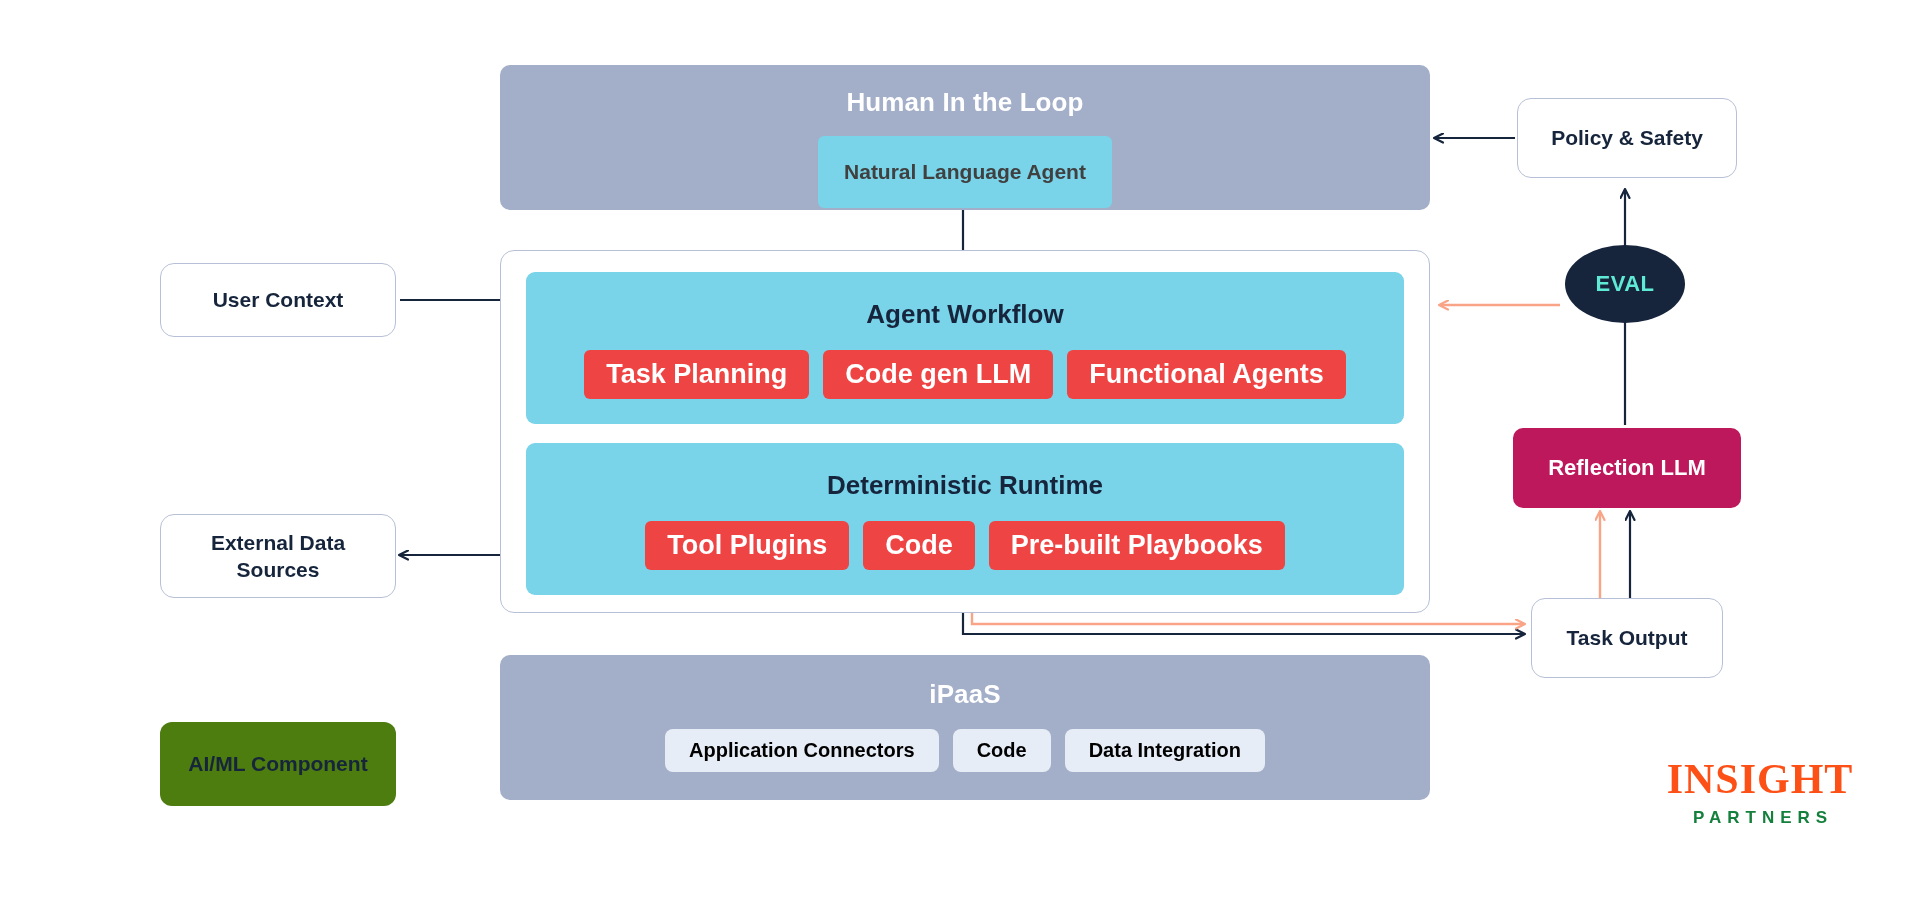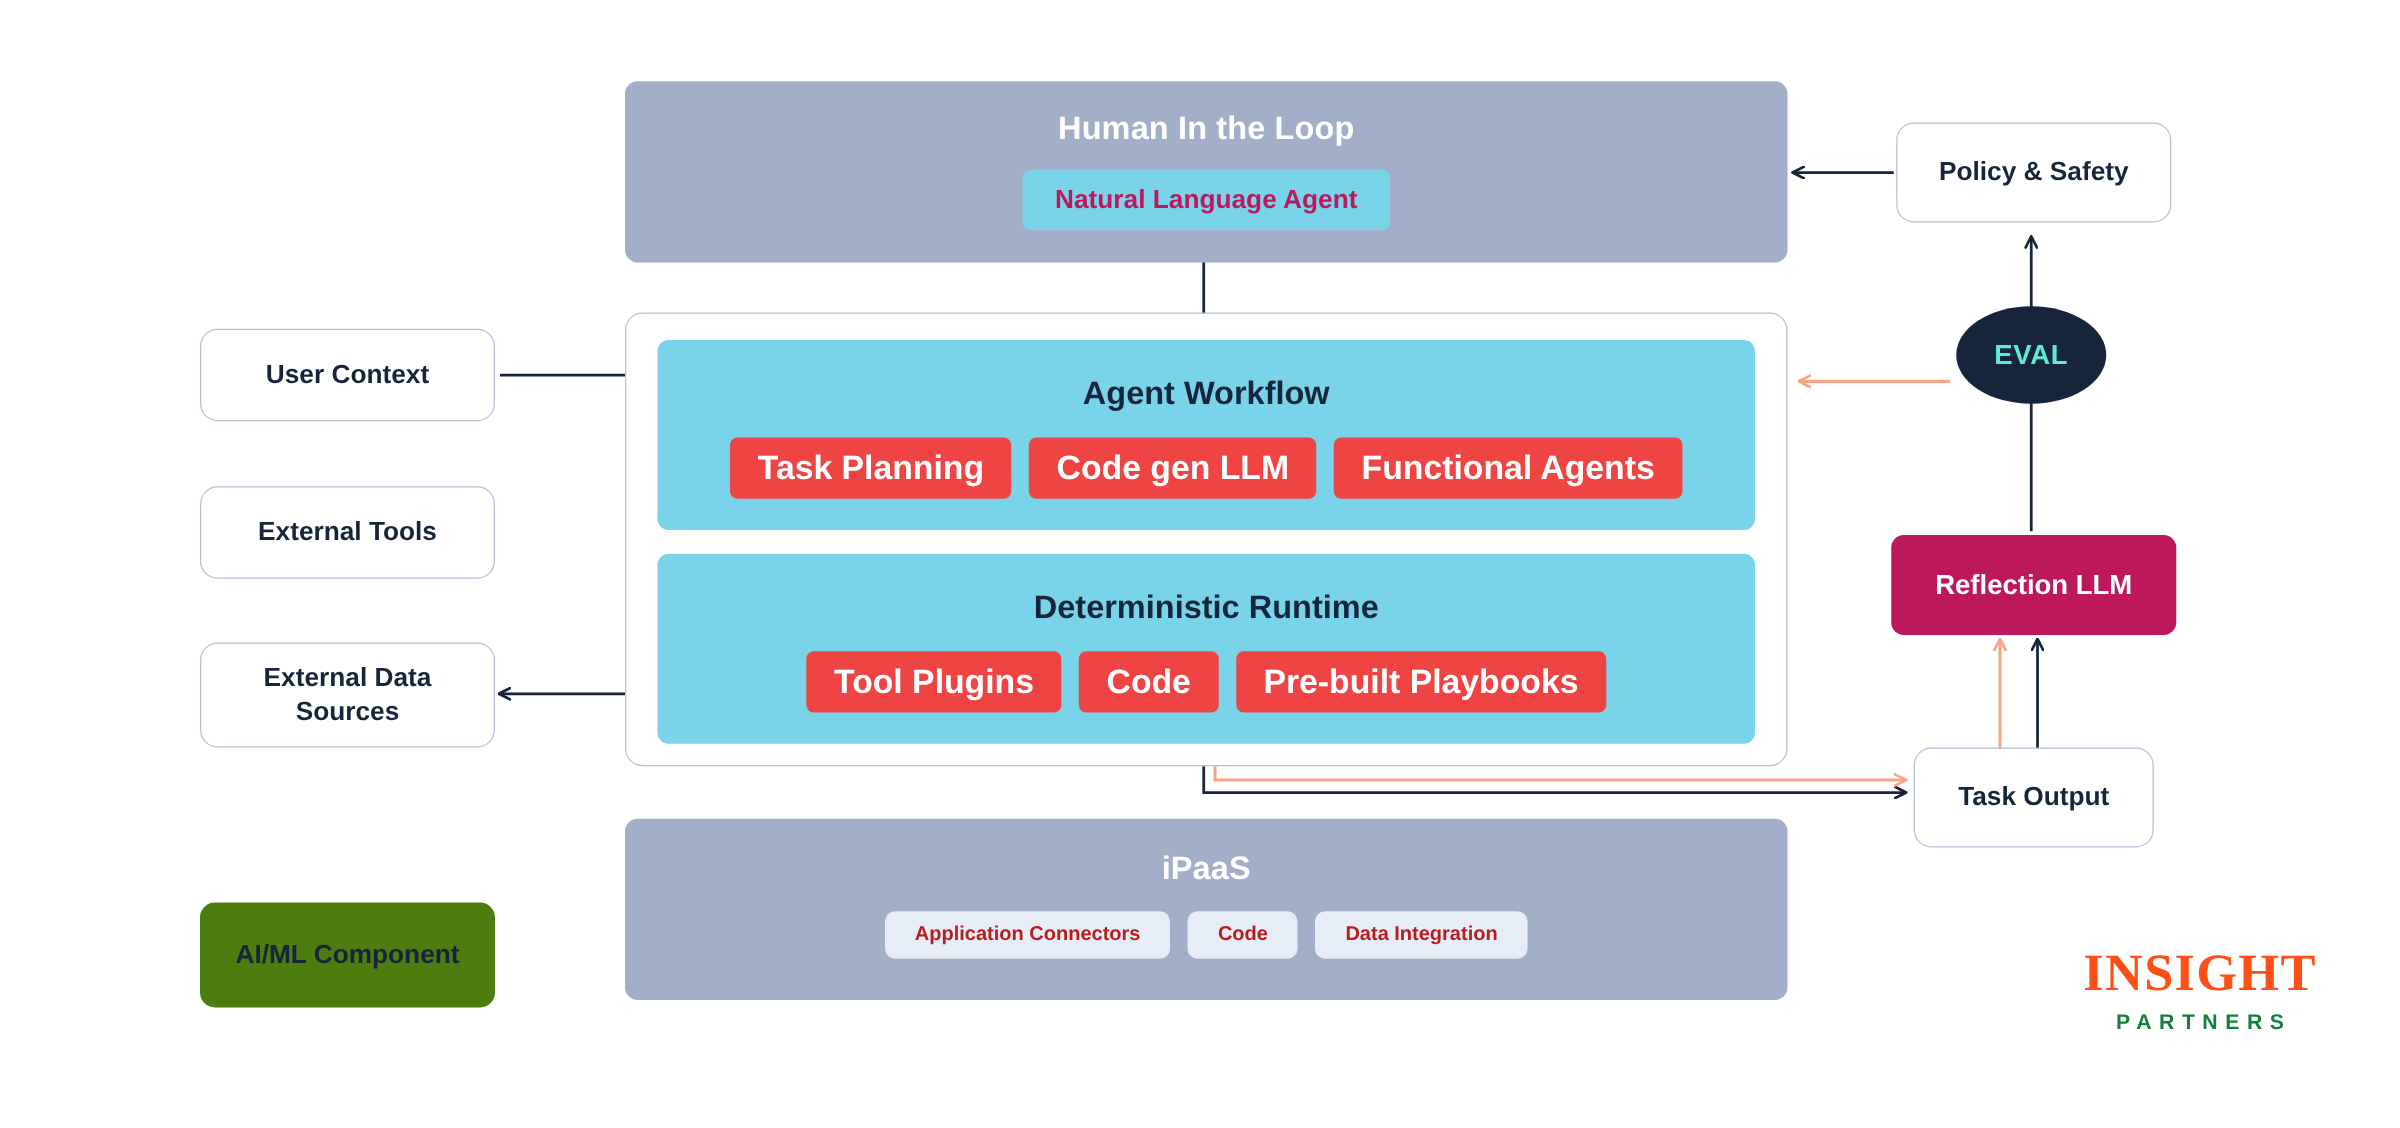--- a/index.html
+++ b/index.html
@@ -63,32 +63,32 @@
     color: #ffffff;
     font-weight: 700;
     font-size: 27px;
     border-radius: 6px;
     padding: 9px 22px;
     white-space: nowrap;
     line-height: 1.15;
   }
   .pill-cyan {
     background: #79d3e9;
-    color: #be185d;
+    color: #404040;
     font-weight: 600;
     font-size: 21px;
     border-radius: 6px;
-    padding: 12px 26px;
+    padding: 24px 26px;
     white-space: nowrap;
   }
   .pill-light {
     background: #e7edf6;
-    color: #b91c1c;
-    font-weight: 600;
-    font-size: 16px;
+    color: #000000;
+    font-weight: 600;
+    font-size: 20px;
     border-radius: 8px;
     padding: 10px 24px;
     white-space: nowrap;
   }
   .outline-box {
     background: #ffffff;
     border: 1.8px solid #b7c0d6;
     border-radius: 14px;
     color: #16253c;
     font-weight: 700;
@@ -227,23 +227,20 @@
       <div class="pill-light">Application Connectors</div>
       <div class="pill-light">Code</div>
       <div class="pill-light">Data Integration</div>
     </div>
   </div>
 
   <div class="node outline-box" style="left:160px; top:263px; width:236px; height:74px;">
     <span>User Context</span>
   </div>
 
-  <div class="node outline-box" style="left:160px; top:389px; width:236px; height:74px;">
-    <span>External Tools</span>
-  </div>
 
   <div class="node outline-box" style="left:160px; top:514px; width:236px; height:84px; padding:0 18px;">
     <span>External Data Sources</span>
   </div>
 
   <div class="node legend-chip" style="left:160px; top:722px; width:236px; height:84px; padding:0 24px;">
     <span>AI/ML Component</span>
   </div>
 
   <div class="node outline-box" style="left:1517px; top:98px; width:220px; height:80px;">

